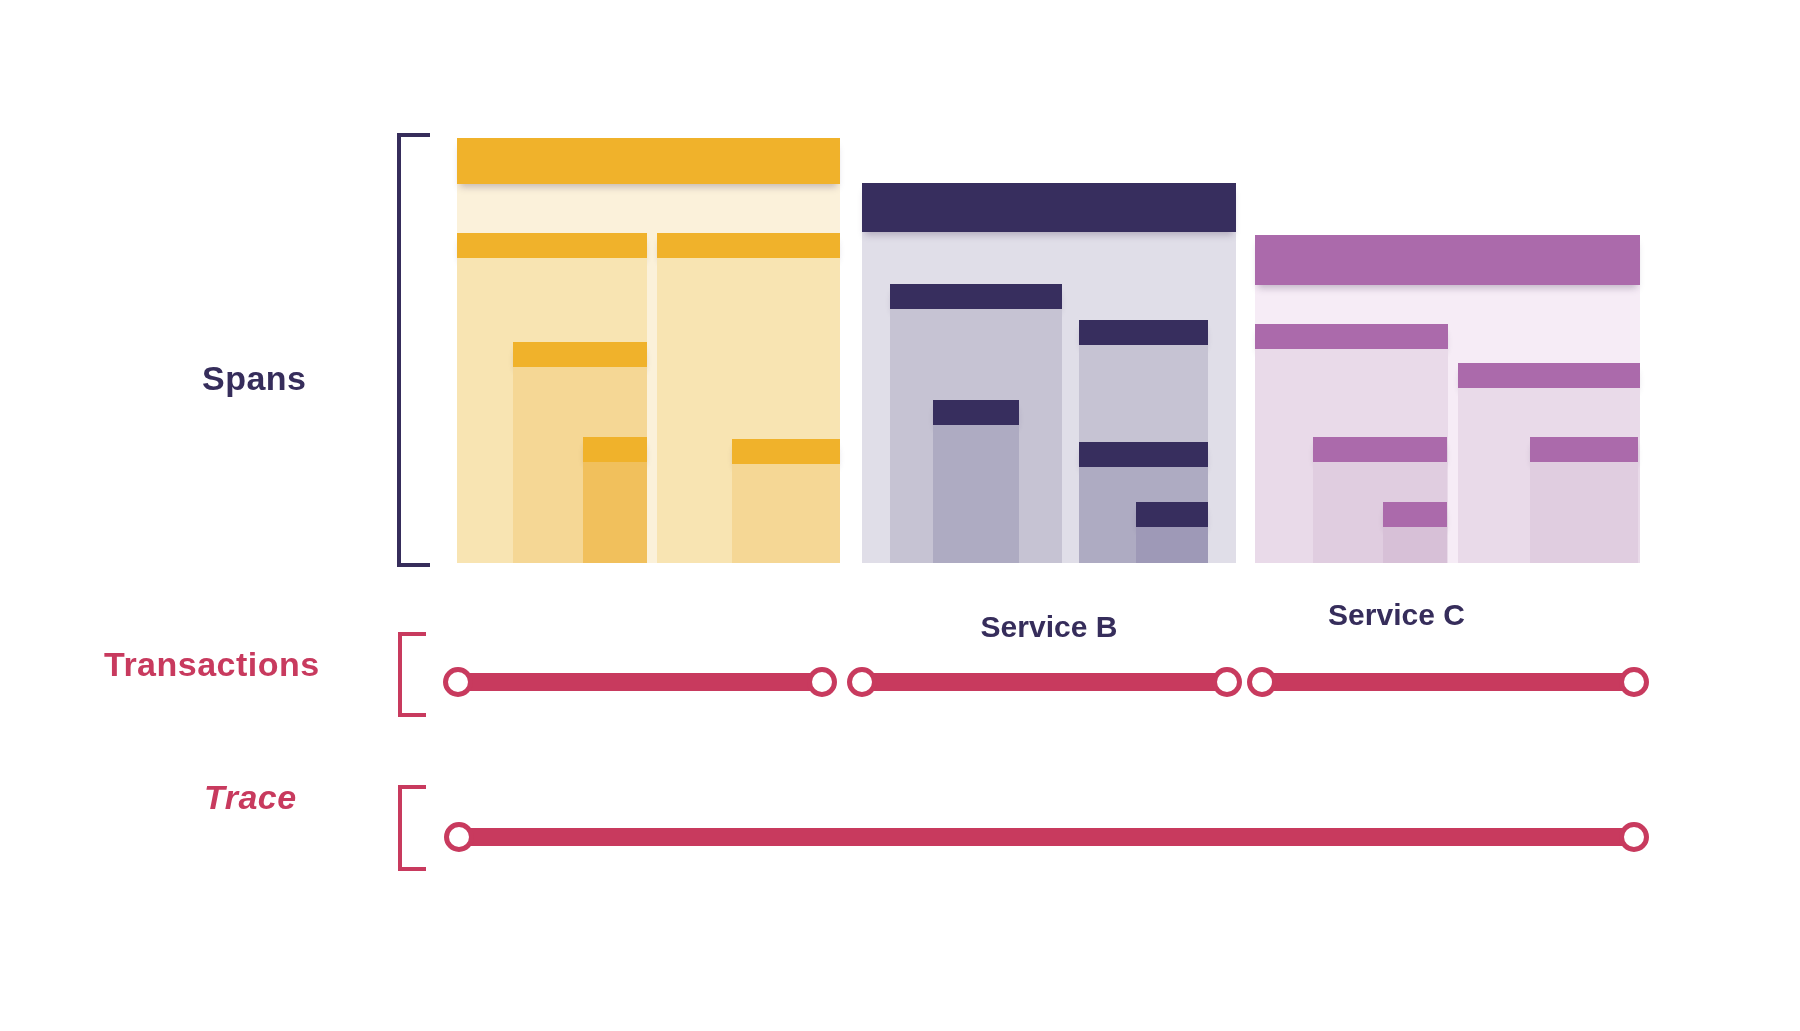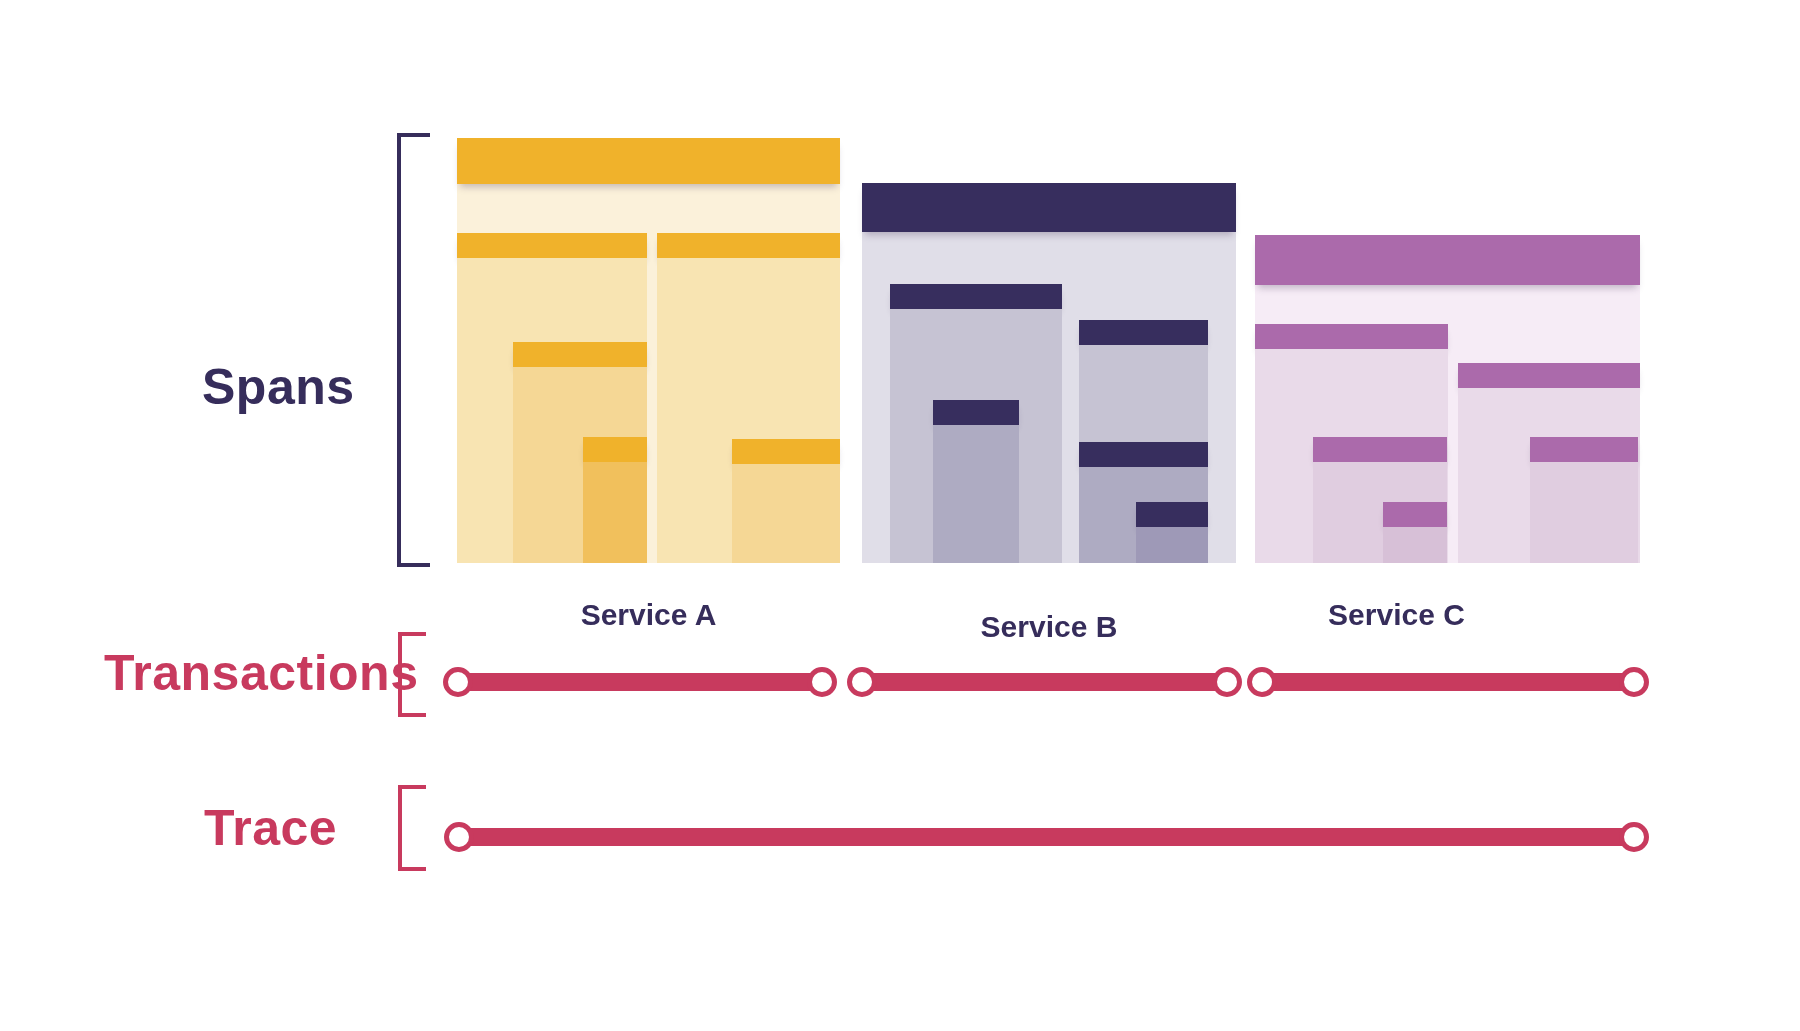--- a/index.html
+++ b/index.html
@@ -1,31 +1,31 @@
 <!DOCTYPE html>
 <html style="--red: #c83a5e; --navy: #362d5b;"><head>
 <meta charset="utf-8">
 <style>
   html,body{margin:0;padding:0;background:#ffffff;}
   #canvas{
     position:relative;width:1800px;height:1031px;background:#ffffff;overflow:hidden;
     font-family:"Liberation Sans","DejaVu Sans",sans-serif;
   }
-  .row-label{position:absolute;font-weight:bold;font-size:50px;line-height:1.1;letter-spacing:.5px;white-space:nowrap;}
+  .row-label{position:absolute;font-weight:bold;font-size:34px;line-height:1.1;letter-spacing:.5px;white-space:nowrap;}
   .navy{color:var(--navy,#362d5b);}
   .red{color:var(--red,#c83a5e);text-align:right;}
   .bracket{
     position:absolute;box-sizing:border-box;background:transparent;
     border-style:solid;border-color:currentColor;border-width:4px 0 4px 4px;
   }
   #lbl-spans{left:202px;top:360px;}
   #br-spans{left:397px;top:133px;width:33px;height:434px;}
   #lbl-transactions{left:104px;top:646px;}
   #br-transactions{left:398px;top:632px;width:28px;height:85px;}
-  #lbl-trace{left:204px;top:801px;}
+  #lbl-trace{left:204px;top:779px;font-style:italic;}
   #br-trace{left:398px;top:785px;width:28px;height:86px;}
 
   .svc-block{position:absolute;}
   .root-bar{position:absolute;left:0;top:0;right:0;}
   .panel{position:absolute;display:flex;flex-direction:column;}
   .panel-header{flex:0 0 auto;}
   .panel-body{flex:1 1 auto;}
   .shadowed{box-shadow:0 6px 7px -3px rgba(60,40,80,0.28);}
   .dots{
     background-image:radial-gradient(rgba(150,90,150,0.30) 1.6px, transparent 1.7px);
@@ -63,21 +63,20 @@
       </div>
       <div class="panel" style="left: 126px; top: 299px; width: 64px; height: 126px;">
         <div class="panel-header shadowed" style="height: 25px; background: rgb(240, 178, 43);"></div>
         <div class="panel-body" style="background: rgb(241, 192, 92);"></div>
       </div>
       <div class="panel" style="left: 275px; top: 301px; width: 108px; height: 124px;">
         <div class="panel-header shadowed" style="height: 25px; background: rgb(240, 178, 43);"></div>
         <div class="panel-body" style="background: rgb(245, 215, 149);"></div>
       </div>
     </div>
-    <div class="svc-label navy" style="left: 457px; top: 598px; width: 383px;">Service A</div>
     <div class="svc-block" style="left: 862px; top: 183px; width: 374px; height: 380px; background: rgb(224, 222, 232);">
       <div class="root-bar shadowed" style="height: 49px; background: rgb(55, 46, 94);"></div>
       <div class="panel" style="left: 28px; top: 101px; width: 172px; height: 279px;">
         <div class="panel-header shadowed" style="height: 25px; background: rgb(55, 46, 94);"></div>
         <div class="panel-body" style="background: rgb(198, 195, 211);"></div>
       </div>
       <div class="panel" style="left: 217px; top: 137px; width: 129px; height: 243px;">
         <div class="panel-header shadowed" style="height: 25px; background: rgb(55, 46, 94);"></div>
         <div class="panel-body" style="background: rgb(198, 195, 211);"></div>
       </div>

